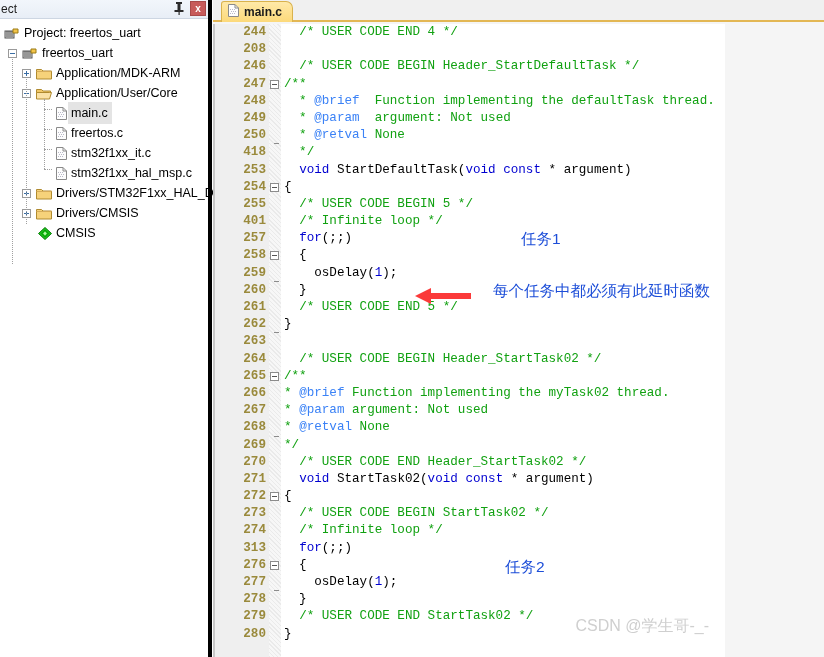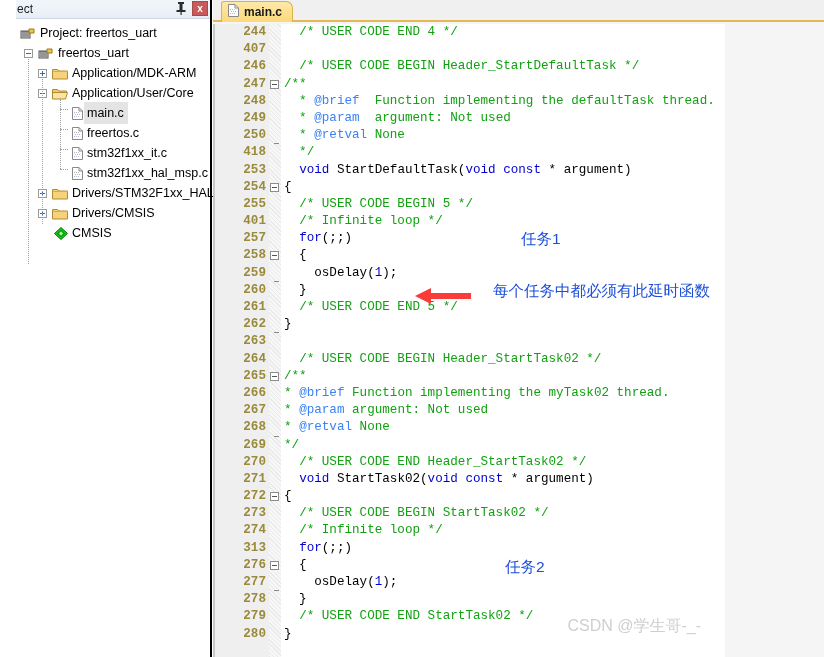--- a/index.html
+++ b/index.html
@@ -11,22 +11,21 @@
     font-family: "Liberation Sans", sans-serif;
   }
 
   #app { position: relative; width: 824px; height: 657px; background:#fff; }
 
   
   #project-pane {
     position: absolute; left: 0; top: 0;
     width: 212px; height: 657px;
     background: #ffffff;
-    border-right: 2px solid #000000;
-    padding-left: 16px;
+    border-right: 4px solid #000000;
   }
   #project-titlebar {
     position: relative;
     height: 19px;
     background: linear-gradient(to bottom, #f2f6fb 0%, #e8eef6 100%);
     border-bottom: 1px solid #cdd6e2;
     display: flex; align-items: center;
   }
   #project-titlebar .title-text {
     font-size: 12px; color: #1c1c1c;
@@ -166,21 +165,21 @@
     font-family: "Liberation Sans", sans-serif;
     white-space: nowrap;
     pointer-events: none;
   }
   #anno-task1 { left: 306px; top: 205px; font-size: 15.5px; }
   #anno-task2 { left: 290px; top: 533px; font-size: 15.5px; }
   #anno-delay { left: 278px; top: 257px; font-size: 15.5px; }
   #arrow { position: absolute; left: 200px; top: 263px; }
 
   #watermark {
-    position: absolute; right: 24px; bottom: 20px;
+    position: absolute; right: 16px; bottom: 20px;
     font-size: 16px; color: #cfcfcf;
     font-family: "Liberation Sans", sans-serif;
     white-space: nowrap; pointer-events: none;
   }
 </style>
 </head>
 <body>
 
 <div id="app">
 
@@ -389,21 +388,21 @@
         </span>
         <span class="tab-label">main.c</span>
       </div>
     </div>
 
     <div id="codeframe">
       <div id="gutter-bg"></div>
       <div id="fold-bg"></div>
       <div id="codelines">
           <div class="cline"><span class="lnum">244</span><span class="fold"></span><span class="ctext"><span class="pl">  </span><span class="cm">/* USER CODE END 4 */</span></span></div>
-          <div class="cline"><span class="lnum">407</span><span class="fold"></span><span class="ctext"></span></div>
+          <div class="cline"><span class="lnum">208</span><span class="fold"></span><span class="ctext"></span></div>
           <div class="cline"><span class="lnum">246</span><span class="fold"></span><span class="ctext"><span class="pl">  </span><span class="cm">/* USER CODE BEGIN Header_StartDefaultTask */</span></span></div>
           <div class="cline"><span class="lnum">247</span><span class="fold"><span class="box"></span><span class="vline" style="top: 13px;"></span></span><span class="ctext"><span class="dg">/**</span></span></div>
           <div class="cline"><span class="lnum">248</span><span class="fold"><span class="vline"></span></span><span class="ctext"><span class="dg">  * </span><span class="dk">@brief</span><span class="dg">  Function implementing the defaultTask thread.</span></span></div>
           <div class="cline"><span class="lnum">249</span><span class="fold"><span class="vline"></span></span><span class="ctext"><span class="dg">  * </span><span class="dk">@param</span><span class="dg">  argument: Not used</span></span></div>
           <div class="cline"><span class="lnum">250</span><span class="fold"><span class="vline"></span></span><span class="ctext"><span class="dg">  * </span><span class="dk">@retval</span><span class="dg"> None</span></span></div>
           <div class="cline"><span class="lnum">418</span><span class="fold"><span class="vline end"></span><span class="endtick"></span></span><span class="ctext"><span class="dg">  */</span></span></div>
           <div class="cline"><span class="lnum">253</span><span class="fold"></span><span class="ctext"><span class="pl">  </span><span class="k">void</span><span class="pl"> StartDefaultTask(</span><span class="k">void const</span><span class="pl"> * argument)</span></span></div>
           <div class="cline"><span class="lnum">254</span><span class="fold"><span class="box"></span><span class="vline" style="top: 13px;"></span></span><span class="ctext"><span class="pl">{</span></span></div>
           <div class="cline"><span class="lnum">255</span><span class="fold"><span class="vline"></span></span><span class="ctext"><span class="pl">  </span><span class="cm">/* USER CODE BEGIN 5 */</span></span></div>
           <div class="cline"><span class="lnum">401</span><span class="fold"><span class="vline"></span></span><span class="ctext"><span class="pl">  </span><span class="cm">/* Infinite loop */</span></span></div>

